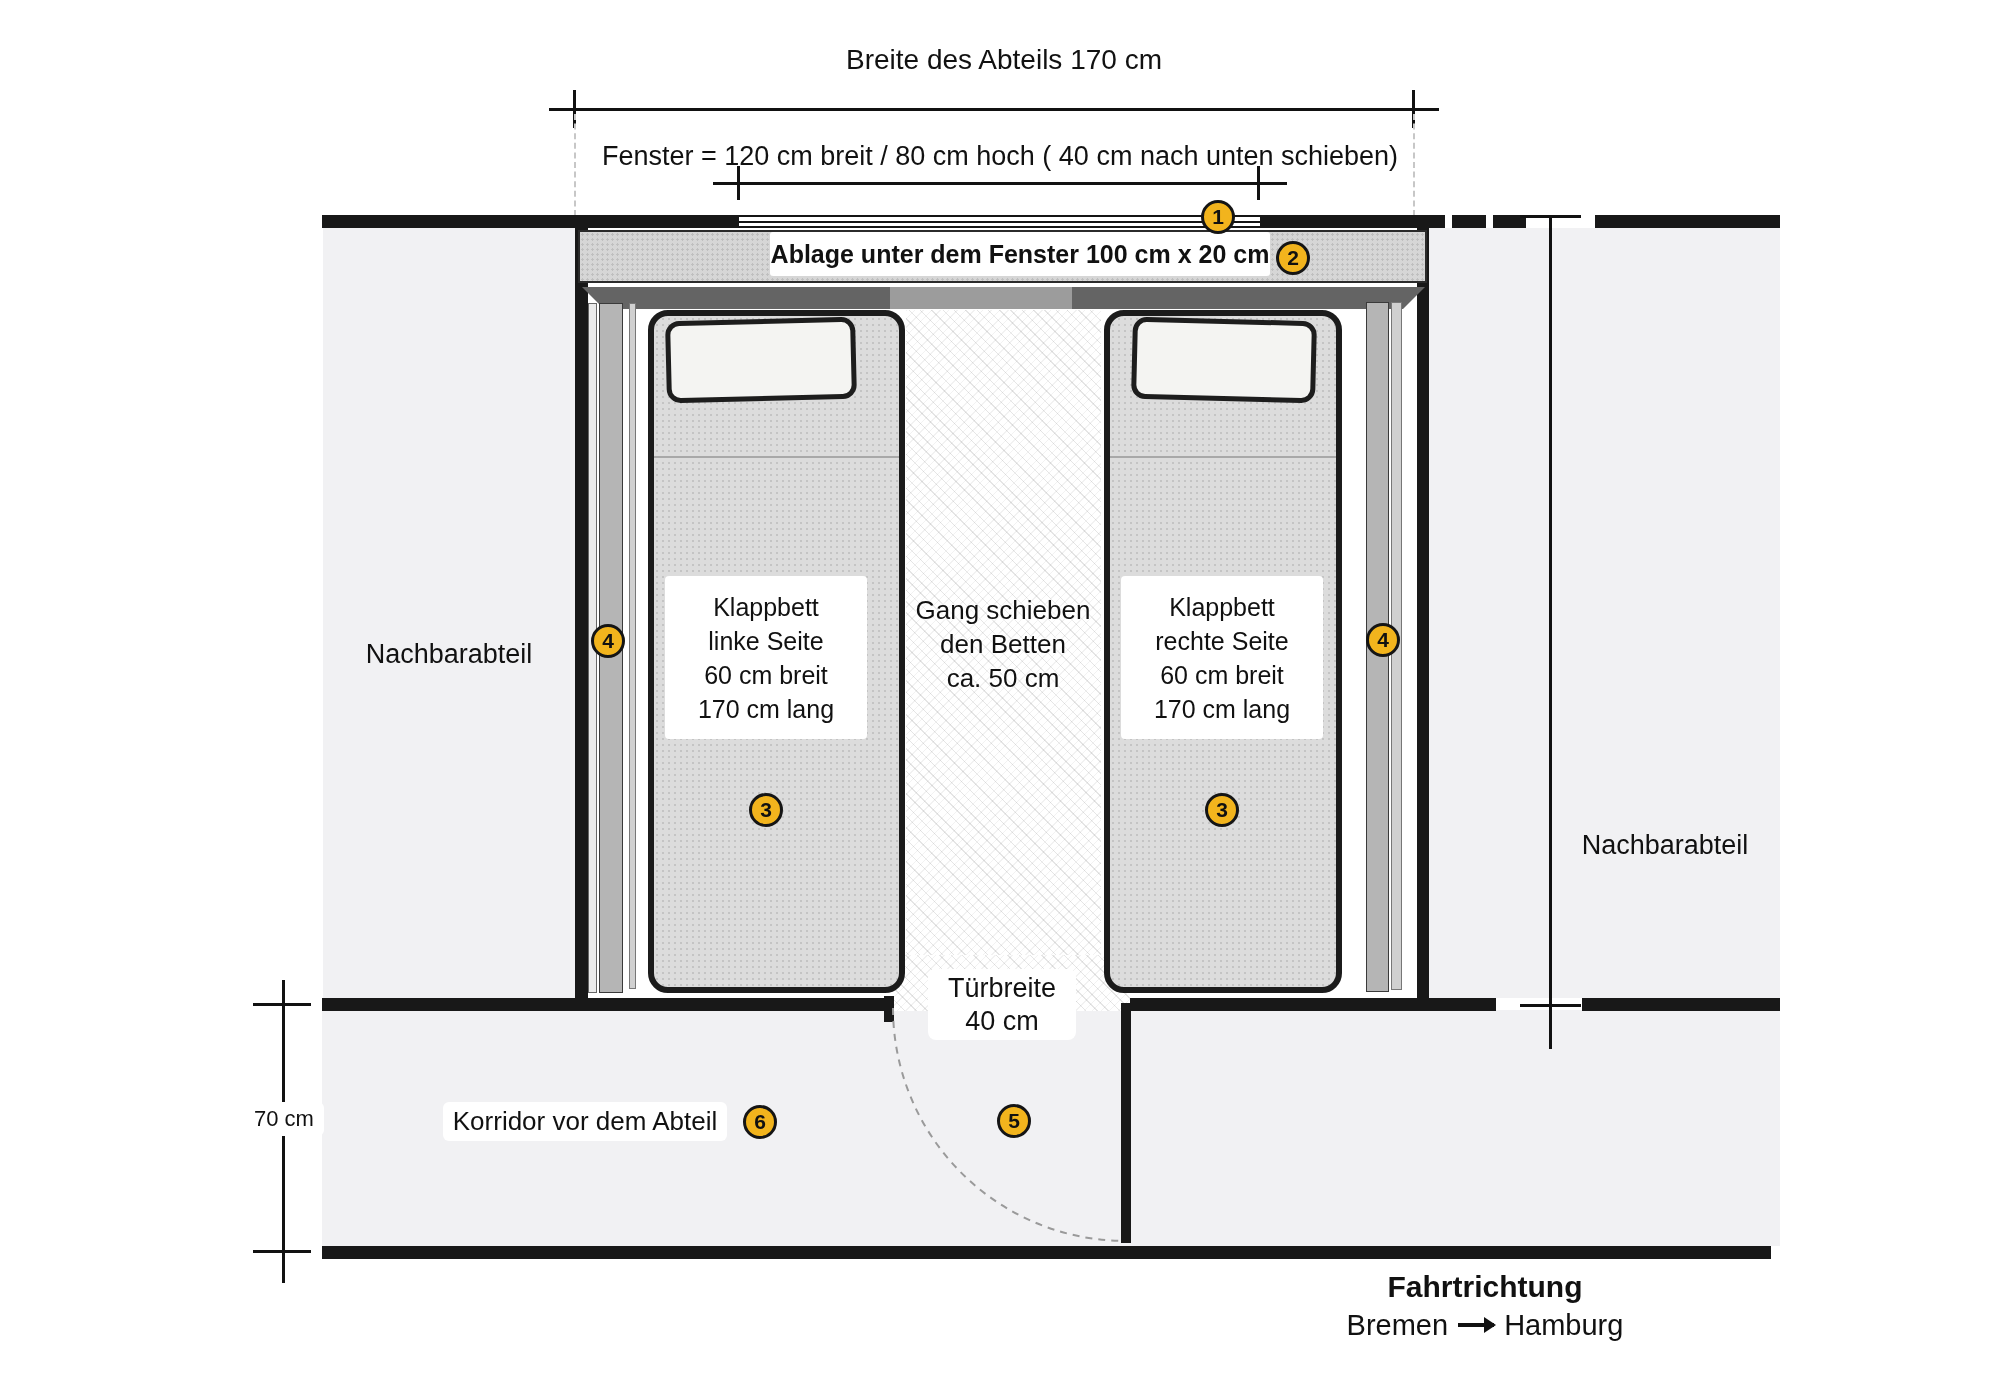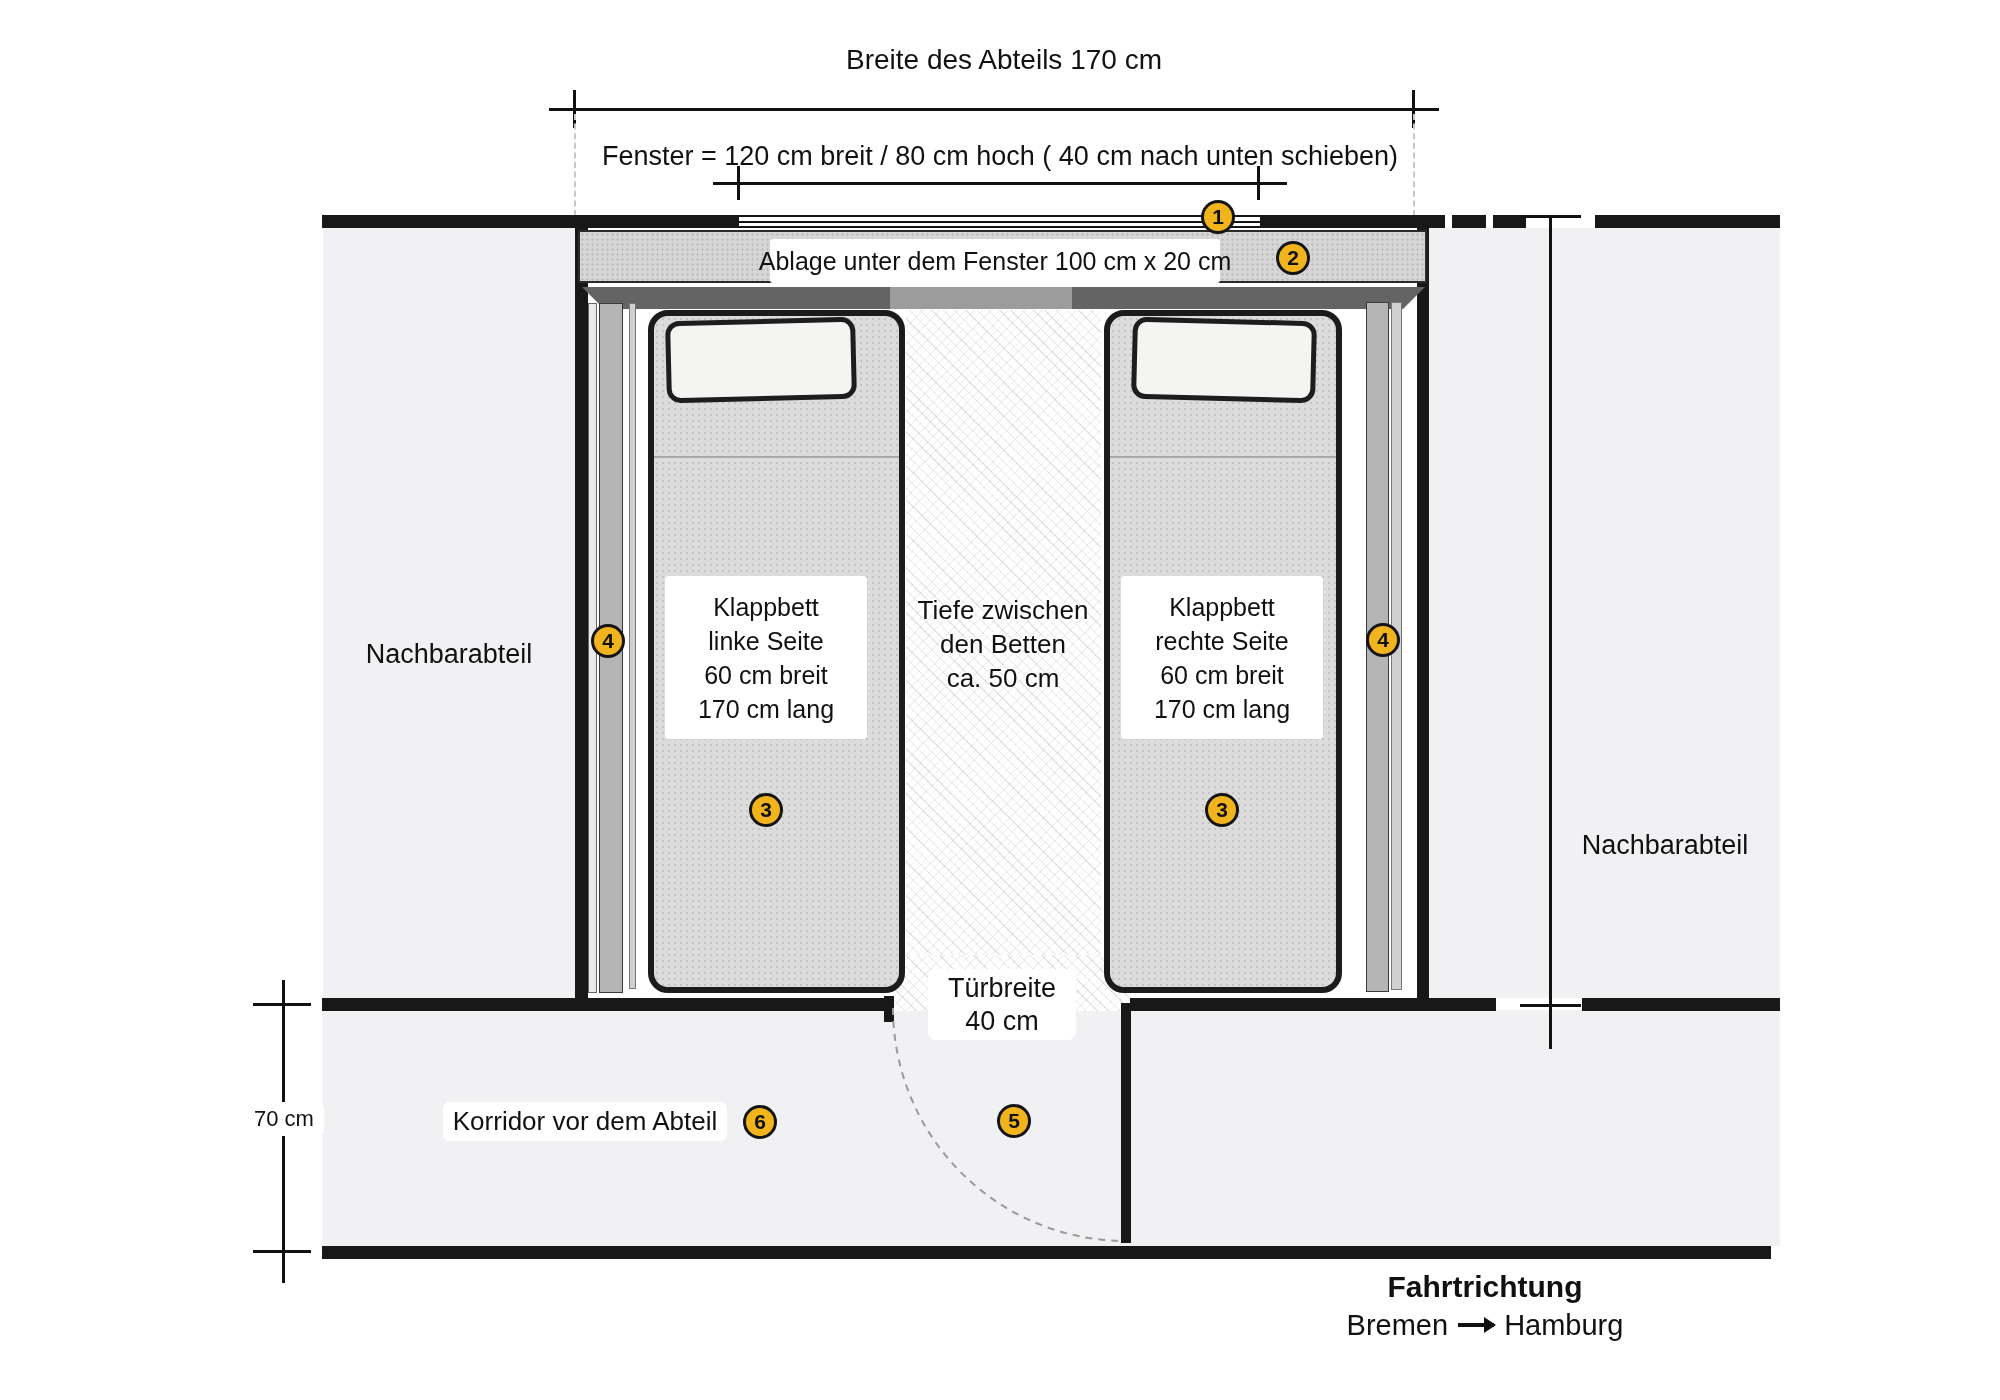--- a/index.html
+++ b/index.html
@@ -74,21 +74,21 @@
   </div>
   <div class="wall" style="left:1258px;top:215px;width:187px;height:13px;"></div>
   <div class="wall" style="left:1452px;top:215px;width:34px;height:13px;"></div>
   <div class="wall" style="left:1493px;top:215px;width:33px;height:13px;"></div>
   <div class="wall" style="left:1595px;top:215px;width:185px;height:13px;"></div>
 
   <div class="wall" style="left:575px;top:215px;width:13px;height:795px;"></div>
   <div class="wall" style="left:1417px;top:215px;width:12px;height:795px;"></div>
 
   <div class="shelfband" style="left:578px;top:230px;width:849px;height:53px;"></div>
-  <div class="txt wlabel" style="left:770px;top:239px;width:450px;height:44px;font-size:25px;border-radius:3px;z-index:10;">Ablage unter dem Fenster 100 cm x 20 cm</div>
+  <div class="txt wlabel" style="left:770px;top:232px;width:500px;height:44px;font-size:25px;border-radius:3px;z-index:10;font-weight:bold;">Ablage unter dem Fenster 100 cm x 20 cm</div>
 
   <div class="darkband" style="left:582px;top:287px;width:843px;height:22px;">
     <div class="abs" style="left:308px;top:0;width:182px;height:22px;background:#9c9c9c;"></div>
   </div>
 
   <div class="panel" style="left:588px;top:303px;width:9px;height:690px;background:#eaeaea;border:1px solid #666;"></div>
   <div class="panel" style="left:599px;top:303px;width:24px;height:690px;background:#b5b5b5;border:1px solid #3a3a3a;"></div>
   <div class="panel" style="left:629px;top:303px;width:7px;height:686px;background:#d0d0d0;border:1px solid #777;"></div>
   <div class="panel" style="left:1366px;top:302px;width:23px;height:690px;background:#b5b5b5;border:1px solid #3a3a3a;"></div>
   <div class="panel" style="left:1391px;top:302px;width:11px;height:688px;background:#d0d0d0;border:1px solid #777;"></div>
@@ -112,21 +112,21 @@
     <div>170 cm lang</div>
   </div>
   <div class="label-card" style="left:1121px;top:576px;width:202px;height:163px;font-size:25px;line-height:34px;">
     <div>Klappbett</div>
     <div>rechte Seite</div>
     <div>60 cm breit</div>
     <div>170 cm lang</div>
   </div>
 
   <div class="multi gangtxt" style="left:903px;top:590px;width:200px;height:108px;font-size:26px;line-height:34px;z-index:20;">
-    <div>Tiefe zwischen</div>
+    <div>Gang schieben</div>
     <div>den Betten</div>
     <div>ca. 50 cm</div>
   </div>
 
   <div class="txt" style="left:323px;top:636px;width:252px;height:36px;font-size:27px;z-index:15;">Nachbarabteil</div>
   <div class="txt" style="left:1550px;top:827px;width:230px;height:36px;font-size:27px;z-index:15;">Nachbarabteil</div>
 
   <div class="wall" style="left:322px;top:998px;width:571px;height:13px;"></div>
   <div class="wall" style="left:1130px;top:998px;width:366px;height:13px;"></div>
   <div class="wall" style="left:1582px;top:998px;width:198px;height:13px;"></div>

